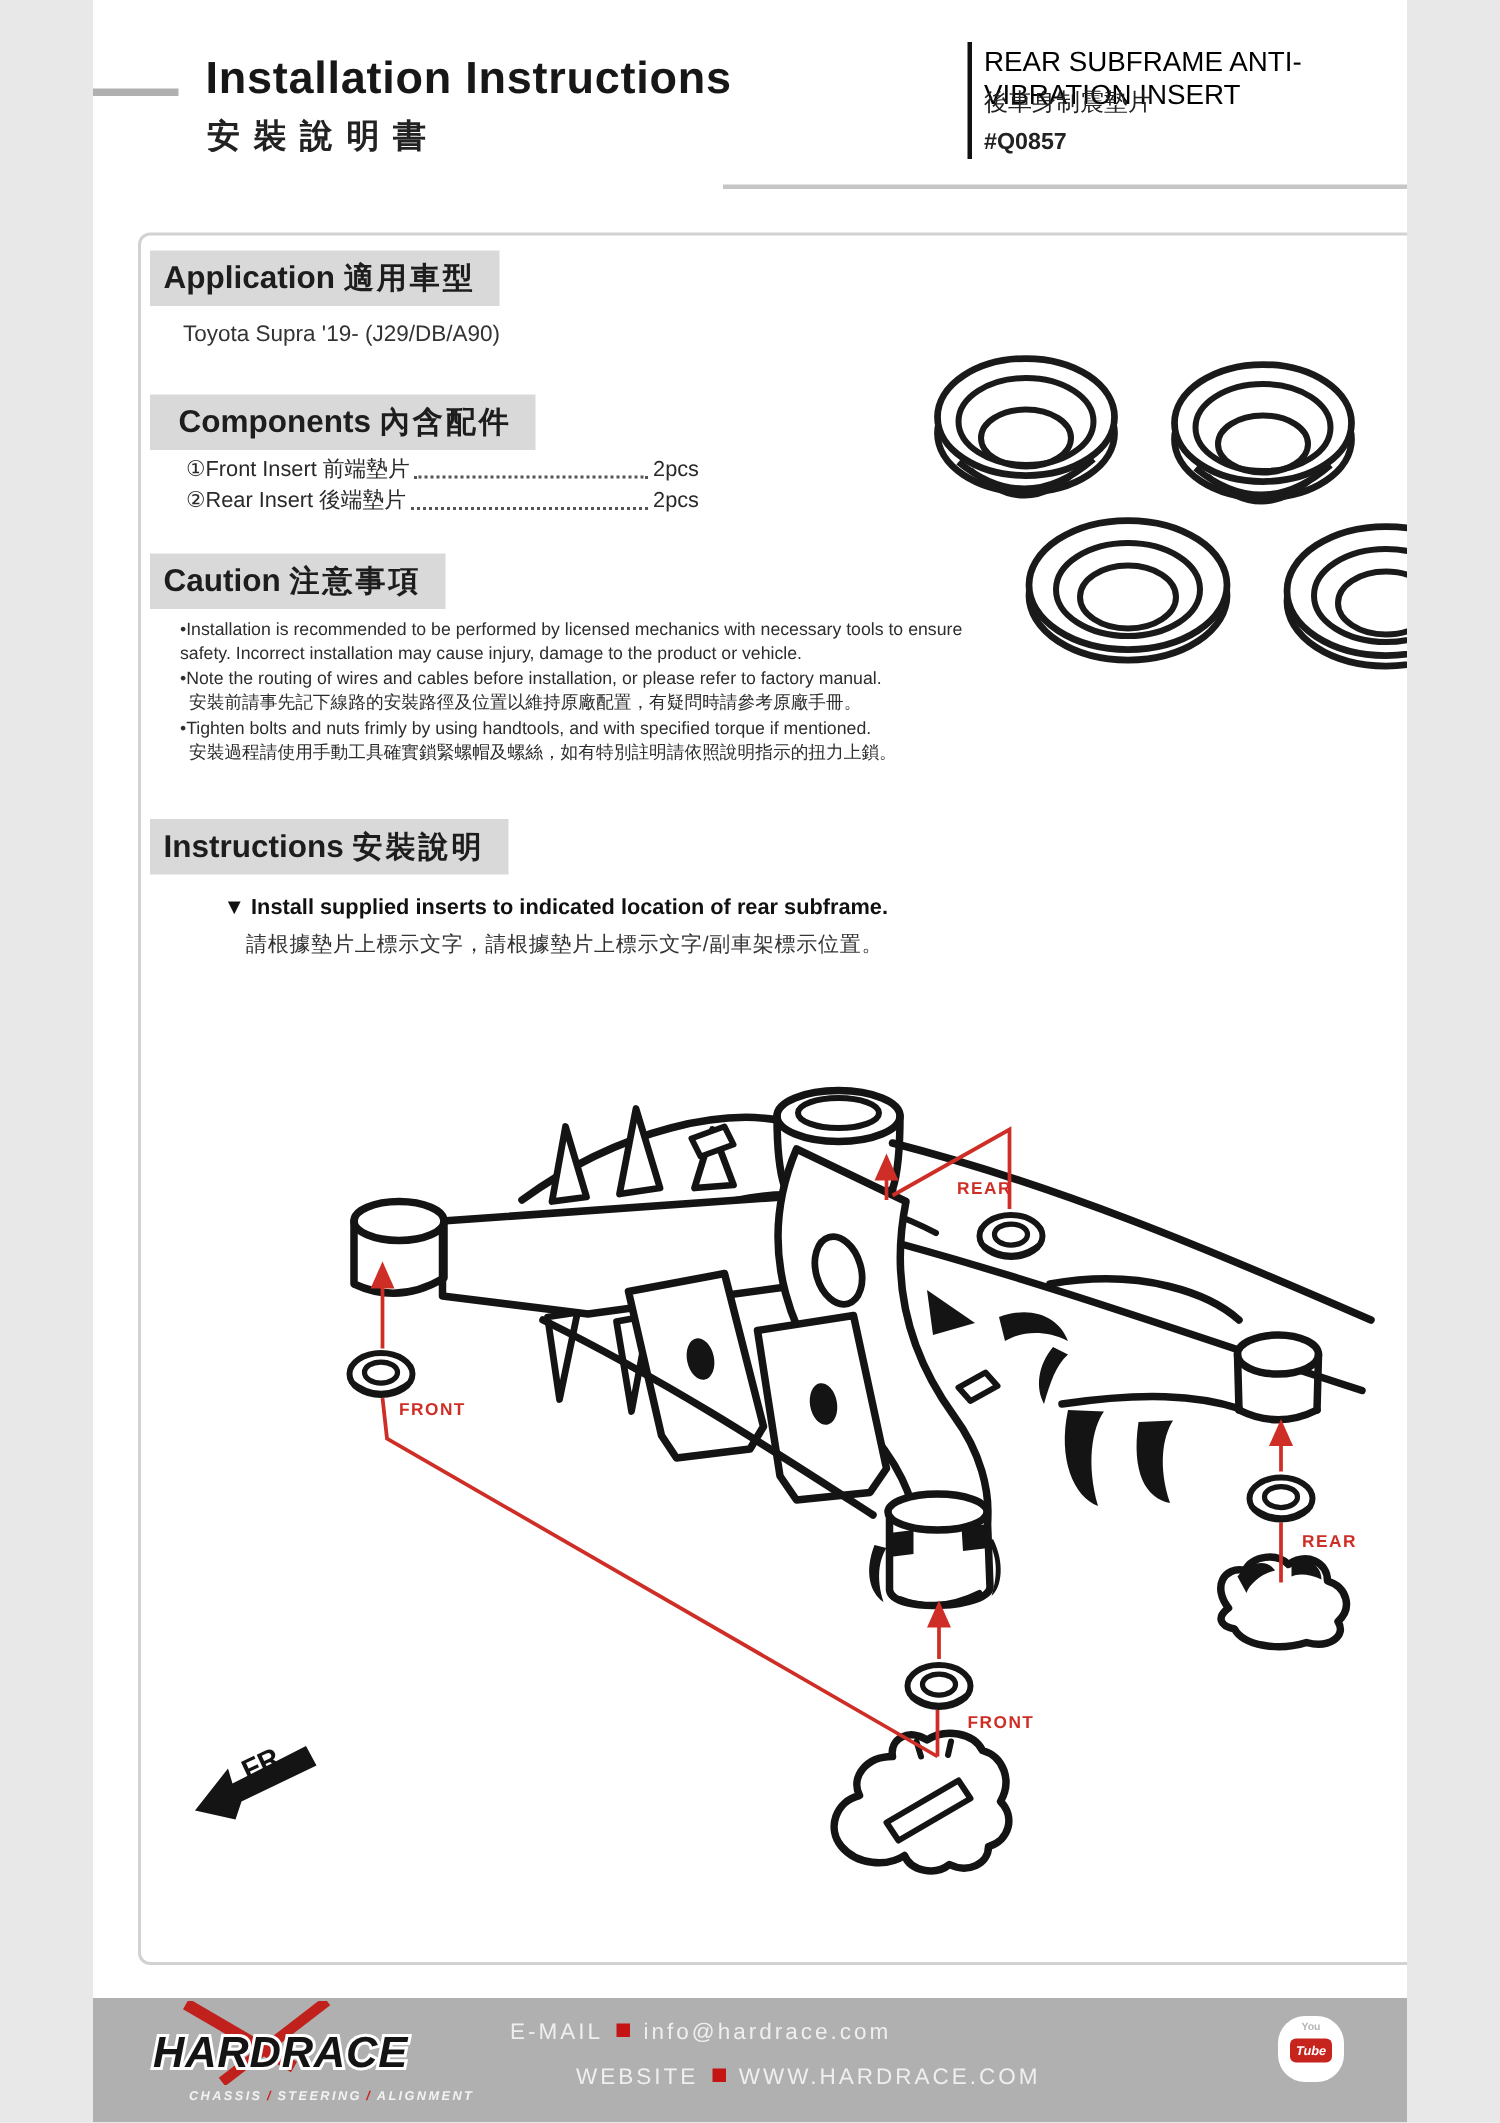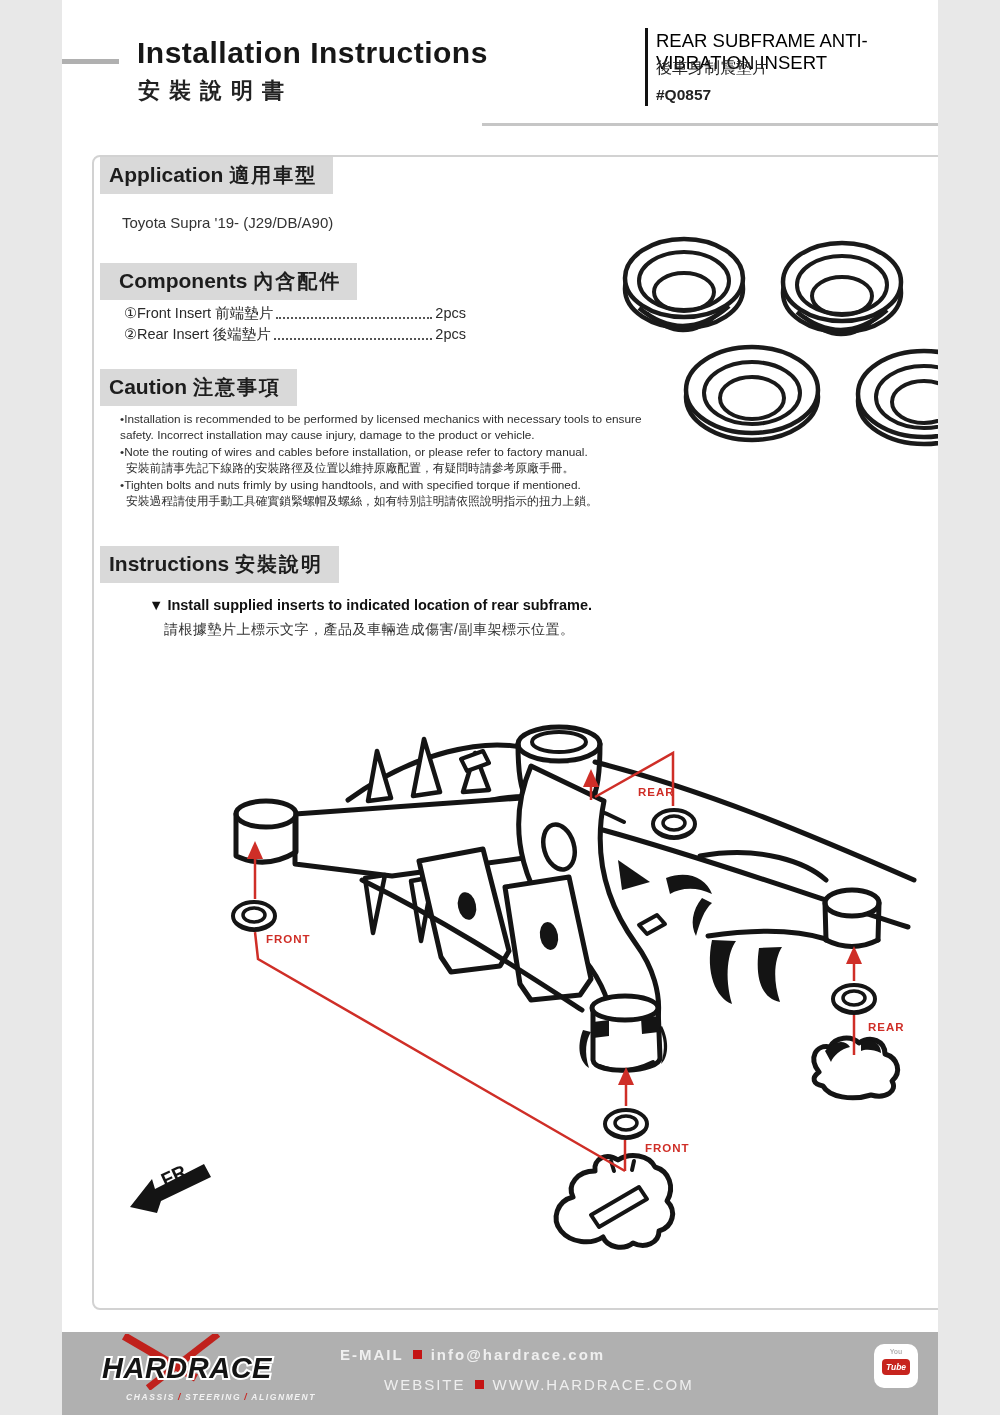--- a/index.html
+++ b/index.html
@@ -16,21 +16,21 @@
   .hdr-prod-zh{left:594px;top:58px;font-size:16px;color:#222;}
   .hdr-prod-code{left:594px;top:86px;font-size:15.5px;font-weight:bold;color:#222;}
   .hdr-line{left:420px;top:123px;width:580px;height:3px;background:#c6c6c6;}
 
   
   .content-box{left:30px;top:155px;width:936px;height:1151px;border:2px solid #d2d2d2;border-radius:8px;}
 
   .sec-head{position:absolute;background:#d9d9d9;padding:5px 16px 5px 9px;
             font-size:21px;font-weight:bold;color:#1d1d1d;white-space:nowrap;}
   .sec-head .zh{font-size:20px;letter-spacing:2px;}
-  .app-head{left:6px;top:0;}
+  .app-head{left:6px;top:10px;}
   .app-vehicle{left:28px;top:57px;font-size:15px;color:#333;}
   .comp-head{left:6px;top:106px;padding-left:19px;}
   .comp-list{left:30px;top:146px;width:342px;font-size:14.5px;color:#2a2a2a;}
   .comp-row{display:flex;align-items:flex-end;line-height:21px;}
   .comp-row .leader{flex:1;border-bottom:2px dotted #555;margin:0 3px 5px 3px;min-width:30px;}
   .caut-head{left:6px;top:212px;}
   .caut-block{left:26px;top:254px;width:532px;font-size:11.8px;line-height:16.4px;color:#2d2d2d;}
   .caut-zh{padding-left:6px;}
   .inst-head{left:6px;top:389px;}
   .inst-en{left:55px;top:440px;font-size:14.5px;font-weight:bold;color:#111;}
@@ -39,25 +39,25 @@
   
   .diagram-svg{left:0;top:0;width:1000px;height:1415px;}
 
   
   .footer{left:0;top:1332px;width:1000px;height:83px;background:#b0b0b0;}
   .logo-svg{left:34px;top:1334px;width:215px;height:56px;}
   .logo-tagline{left:64px;top:1392px;font-size:8.5px;font-style:italic;font-weight:bold;
                 color:#f2f2f2;letter-spacing:1.6px;white-space:nowrap;}
   .logo-tagline .slash{color:#c8231e;font-weight:bold;padding:0 3px;}
   .contact-line{position:absolute;left:278px;color:#efefef;font-size:15px;letter-spacing:2px;white-space:nowrap;}
-  .contact-email{top:1346px;font-weight:bold;}
+  .contact-email{top:1346px;}
   .contact-web{top:1376px;margin-left:44px;}
   .red-bullet{display:inline-block;width:9px;height:9px;background:#c41414;margin:0 9px;vertical-align:1px;}
   .social{position:absolute;top:1344px;width:44px;height:44px;background:#fff;border-radius:10px;}
-  .soc-yt{left:812px;}
+  .soc-yt{left:790px;border-radius:18px;}
   .soc-fb{left:888px;}
   .soc-wc{left:938px;}
   .yt-top{position:absolute;left:0;top:4px;width:44px;text-align:center;font-size:7px;font-weight:bold;color:#b5b5b5;}
   .yt-badge{position:absolute;left:8px;top:15px;width:28px;height:16px;background:#c7241e;border-radius:4px;
             color:#fff;font-size:8.5px;font-weight:bold;text-align:center;line-height:16px;font-style:italic;}
   .fb-f{position:absolute;left:0;top:2px;width:44px;text-align:center;font-size:33px;font-weight:bold;color:#9a9a9a;}
 </style>
 </head>
 <body>
 
@@ -109,21 +109,21 @@
       <div class="caut-zh">安裝前請事先記下線路的安裝路徑及位置以維持原廠配置，有疑問時請參考原廠手冊。</div>
       <div>•Tighten bolts and nuts frimly by using handtools, and with specified torque if mentioned.</div>
       <div class="caut-zh">安裝過程請使用手動工具確實鎖緊螺帽及螺絲，如有特別註明請依照說明指示的扭力上鎖。</div>
     </div>
 
     <div class="sec-head inst-head">
       <span>Instructions</span>
       <span class="zh">安裝說明</span>
     </div>
     <div class="abs inst-en">▼ Install supplied inserts to indicated location of rear subframe.</div>
-    <div class="abs inst-zh">請根據墊片上標示文字，產品及車輛造成傷害/副車架標示位置。</div>
+    <div class="abs inst-zh">請根據墊片上標示文字，請根據墊片上標示文字/副車架標示位置。</div>
   </div>
 
   <svg class="abs diagram-svg" viewBox="0 0 1000 1415">
     <defs>
       <g id="insert-ring">
         <ellipse cx="0" cy="0" rx="21" ry="14" fill="#fff" stroke="#151515" stroke-width="4"></ellipse>
         <path d="M -20,5 Q 0,21 20,5" fill="none" stroke="#151515" stroke-width="3.5"></path>
         <ellipse cx="0" cy="-1" rx="11" ry="7" fill="#fff" stroke="#151515" stroke-width="3.5"></ellipse>
       </g>
       <g id="front-insert-big" fill="#fff" stroke="#1a1a1a">

